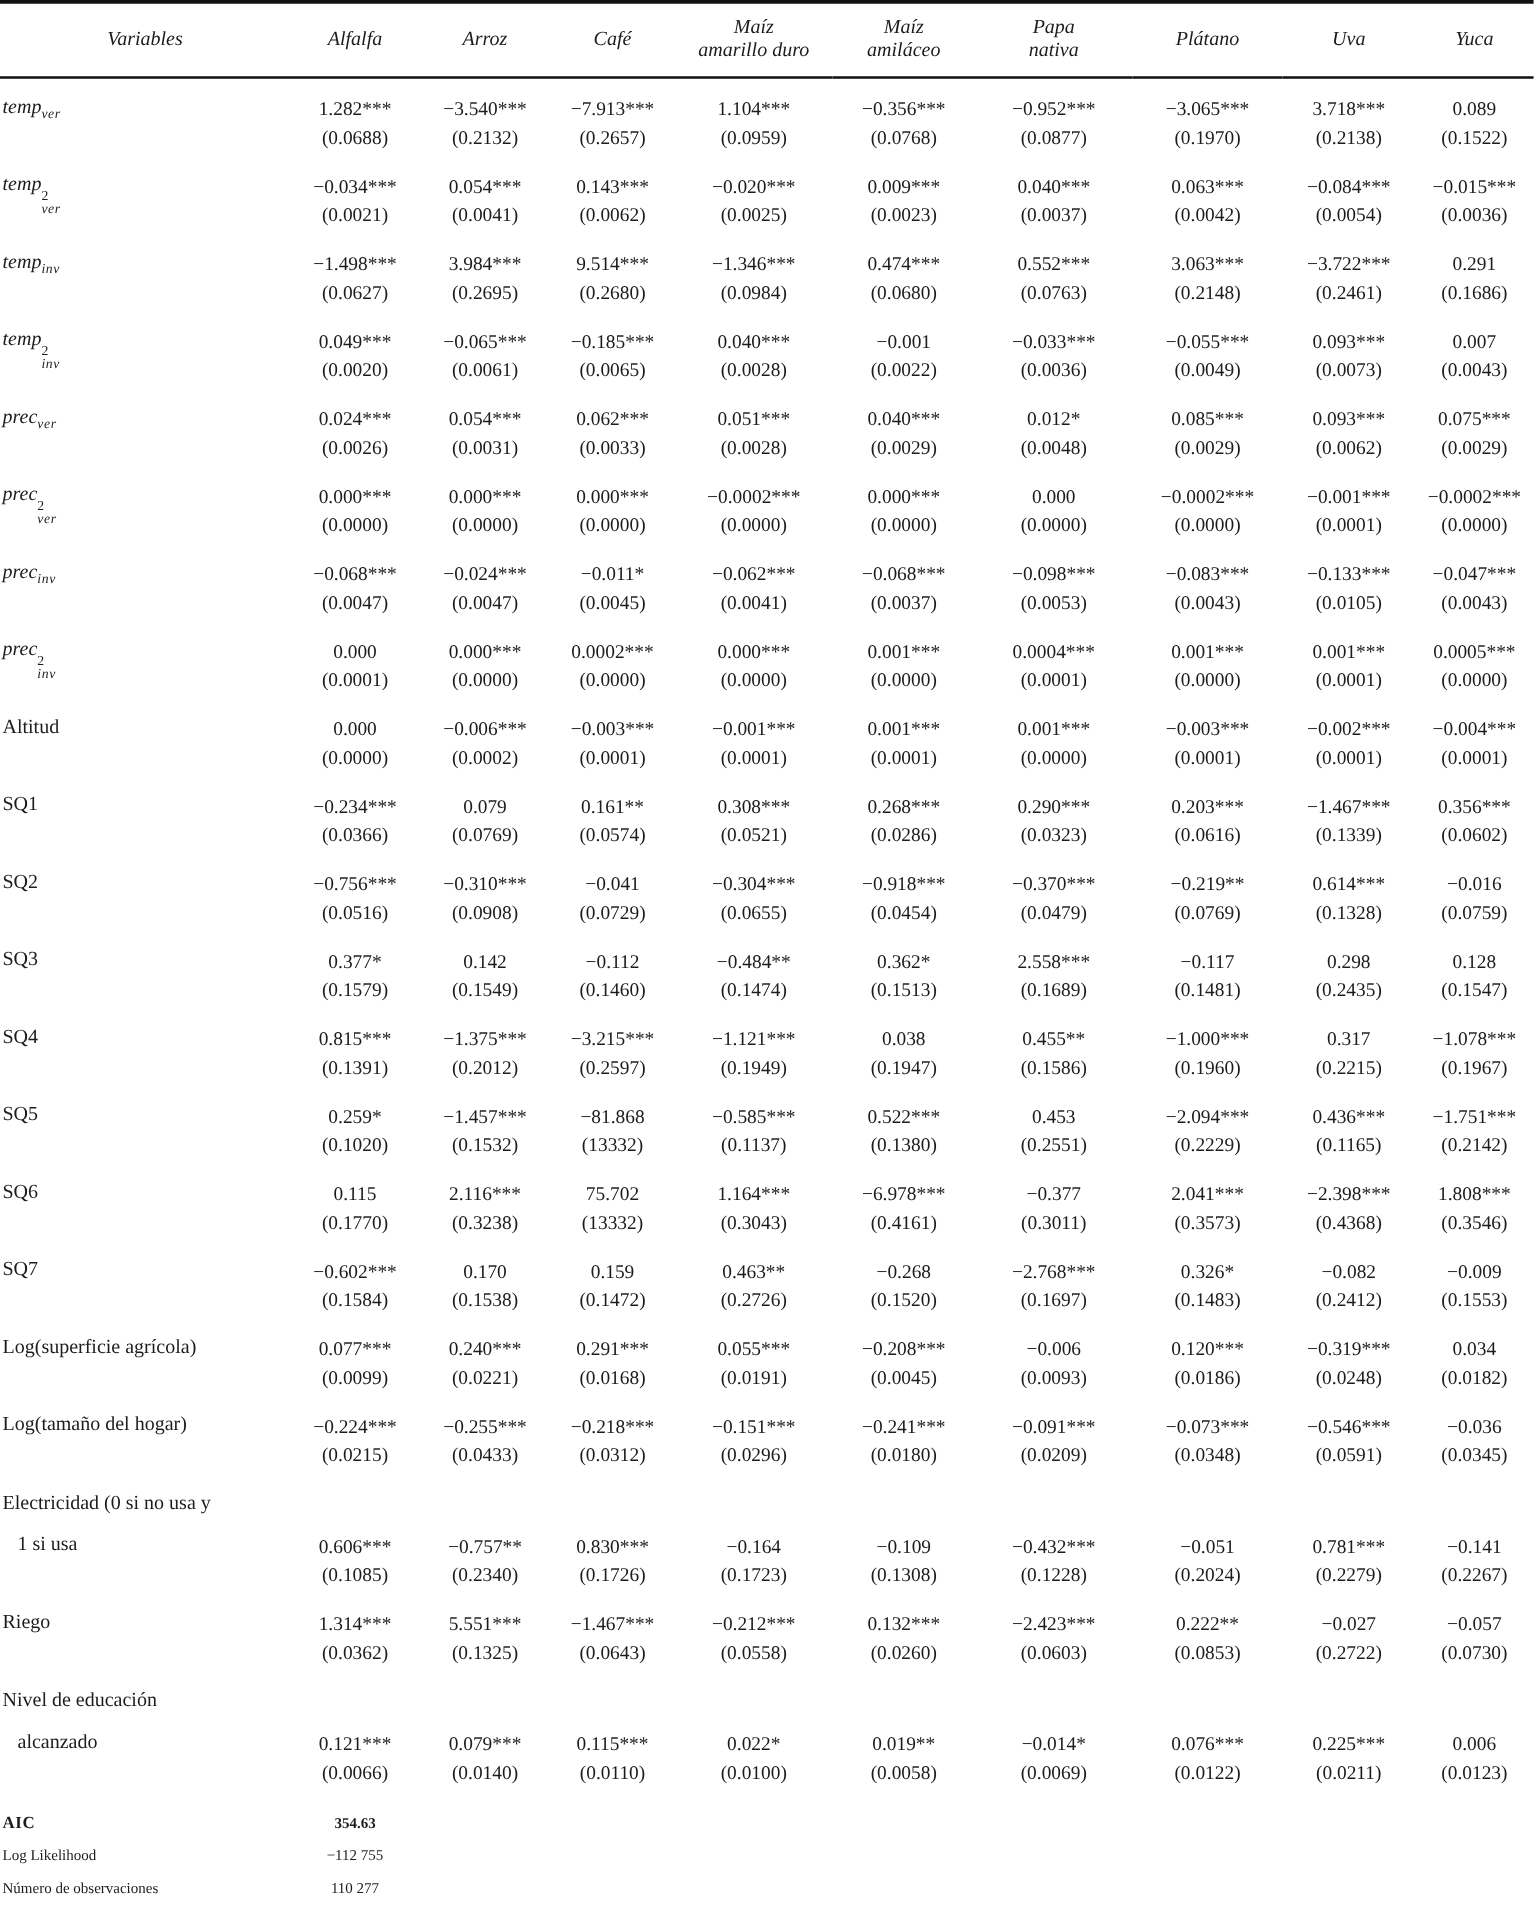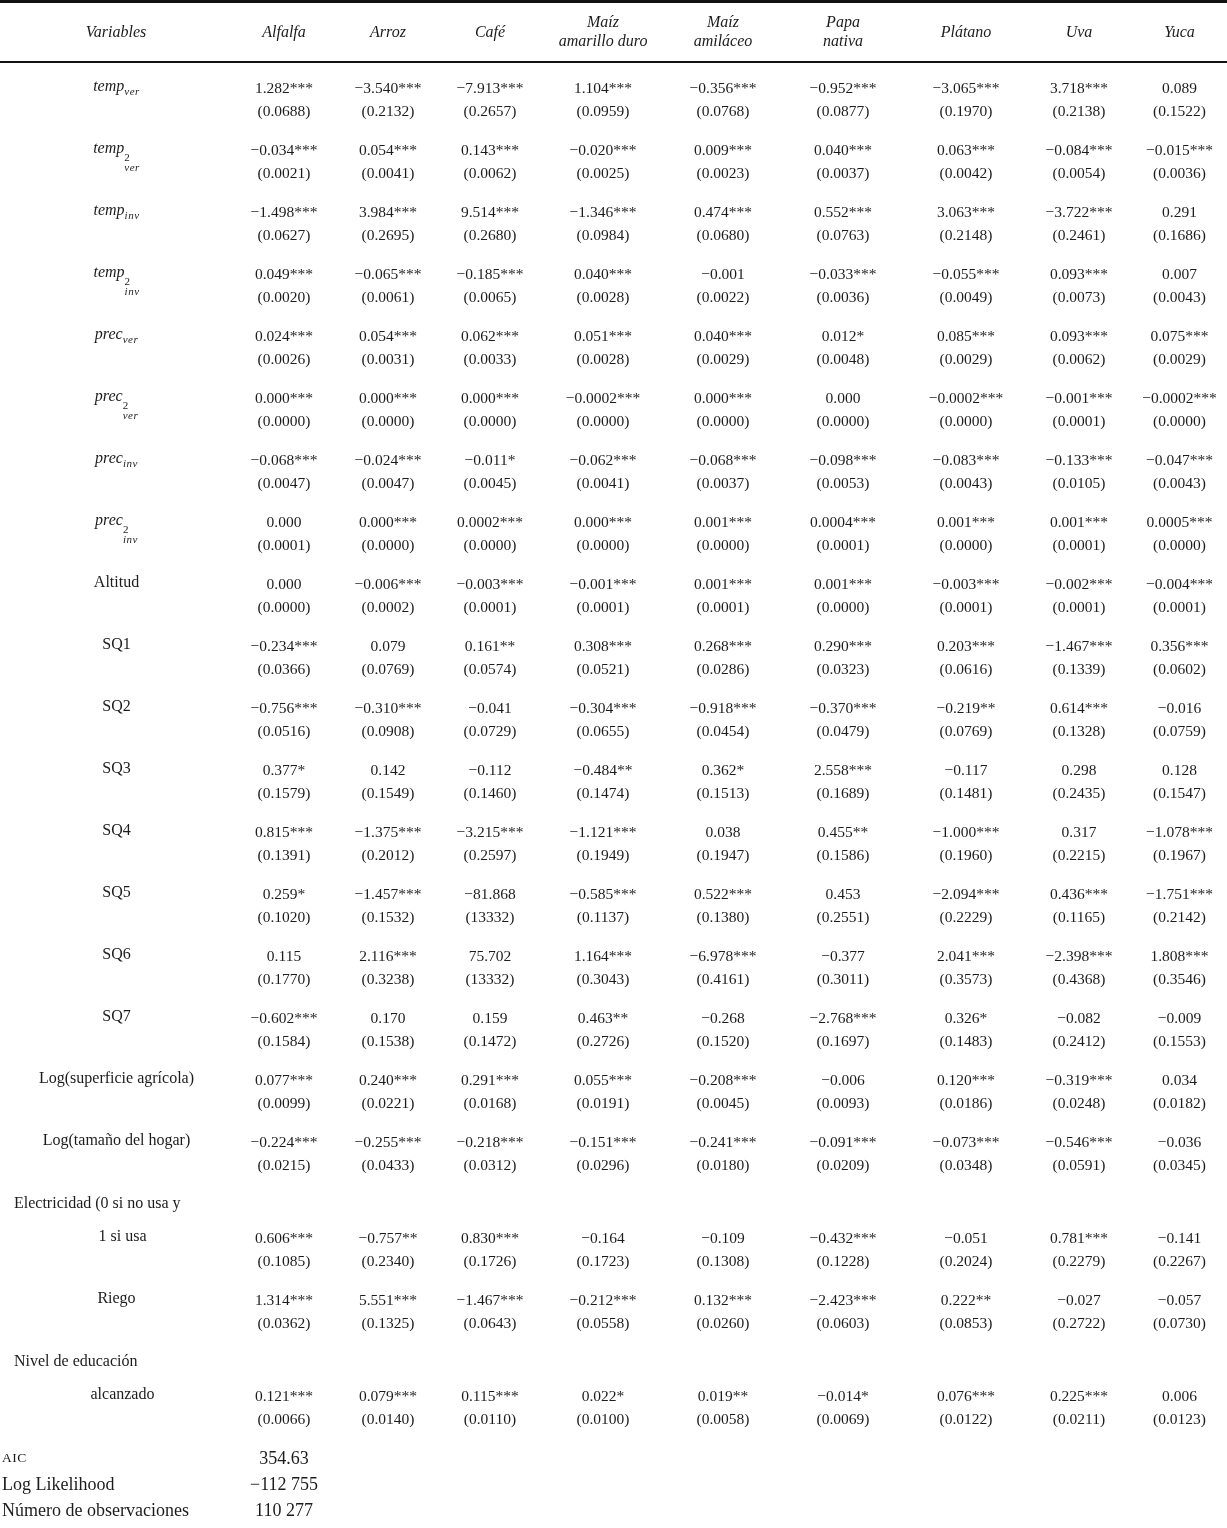--- a/index.html
+++ b/index.html
@@ -39,31 +39,31 @@
   }
   thead th:first-child { }
   tbody td {
     font-size: 15.5px;
     line-height: 22px;
     text-align: center;
     vertical-align: bottom;
     padding: 0 1px;
   }
   td.lbl {
-    text-align: center;
+    text-align: left;
     vertical-align: top;
     padding-left: 2px;
     font-size: 16px;
   }
   tr.coef-row td { padding-top: 14px; }
   tr.coef-row td.lbl { padding-top: 12px; }
   tr.se-row td { padding-top: 1px; padding-bottom: 3px; }
   tr.label-line1-row td {
     text-align: left;
-    padding: 14px 0 0 14px;
+    padding: 14px 0 0 2px;
     font-size: 16px;
     line-height: 20px;
   }
   td.lbl.cont { padding-top: 14px; padding-left: 14px; }
   .mv { font-style: italic; }
   .subonly {
     font-style: italic;
     font-size: 11px;
     vertical-align: -4px;
     letter-spacing: 0.5px;
@@ -72,29 +72,29 @@
     display: inline-flex;
     flex-direction: column;
     align-items: flex-start;
     font-size: 11px;
     line-height: 10px;
     vertical-align: -8px;
   }
   .stack .sp { font-style: normal; }
   .stack .sb { font-style: italic; letter-spacing: 0.5px; }
   tfoot td {
-    font-size: 18px;
+    font-size: 12px;
     line-height: 26px;
     vertical-align: bottom;
     padding: 0 1px;
   }
   tfoot td.stat-label { text-align: left; padding-left: 2px; }
   tfoot tr.aic td.stat-label { font-size: 13.5px; letter-spacing: 0.5px; }
   tfoot td.stat-value { text-align: center; }
-  tfoot tr.first-stat td { padding-top: 12px; }
+  tfoot tr.first-stat td { padding-top: 12px; font-weight: bold; }
   tfoot tr.last-stat td { padding-bottom: 10px; }
 </style>
 </head>
 <body>
 
 <div class="page">
   <div class="rule-top"></div>
   <table>
     <colgroup>
         <col style="width: 232px;">

